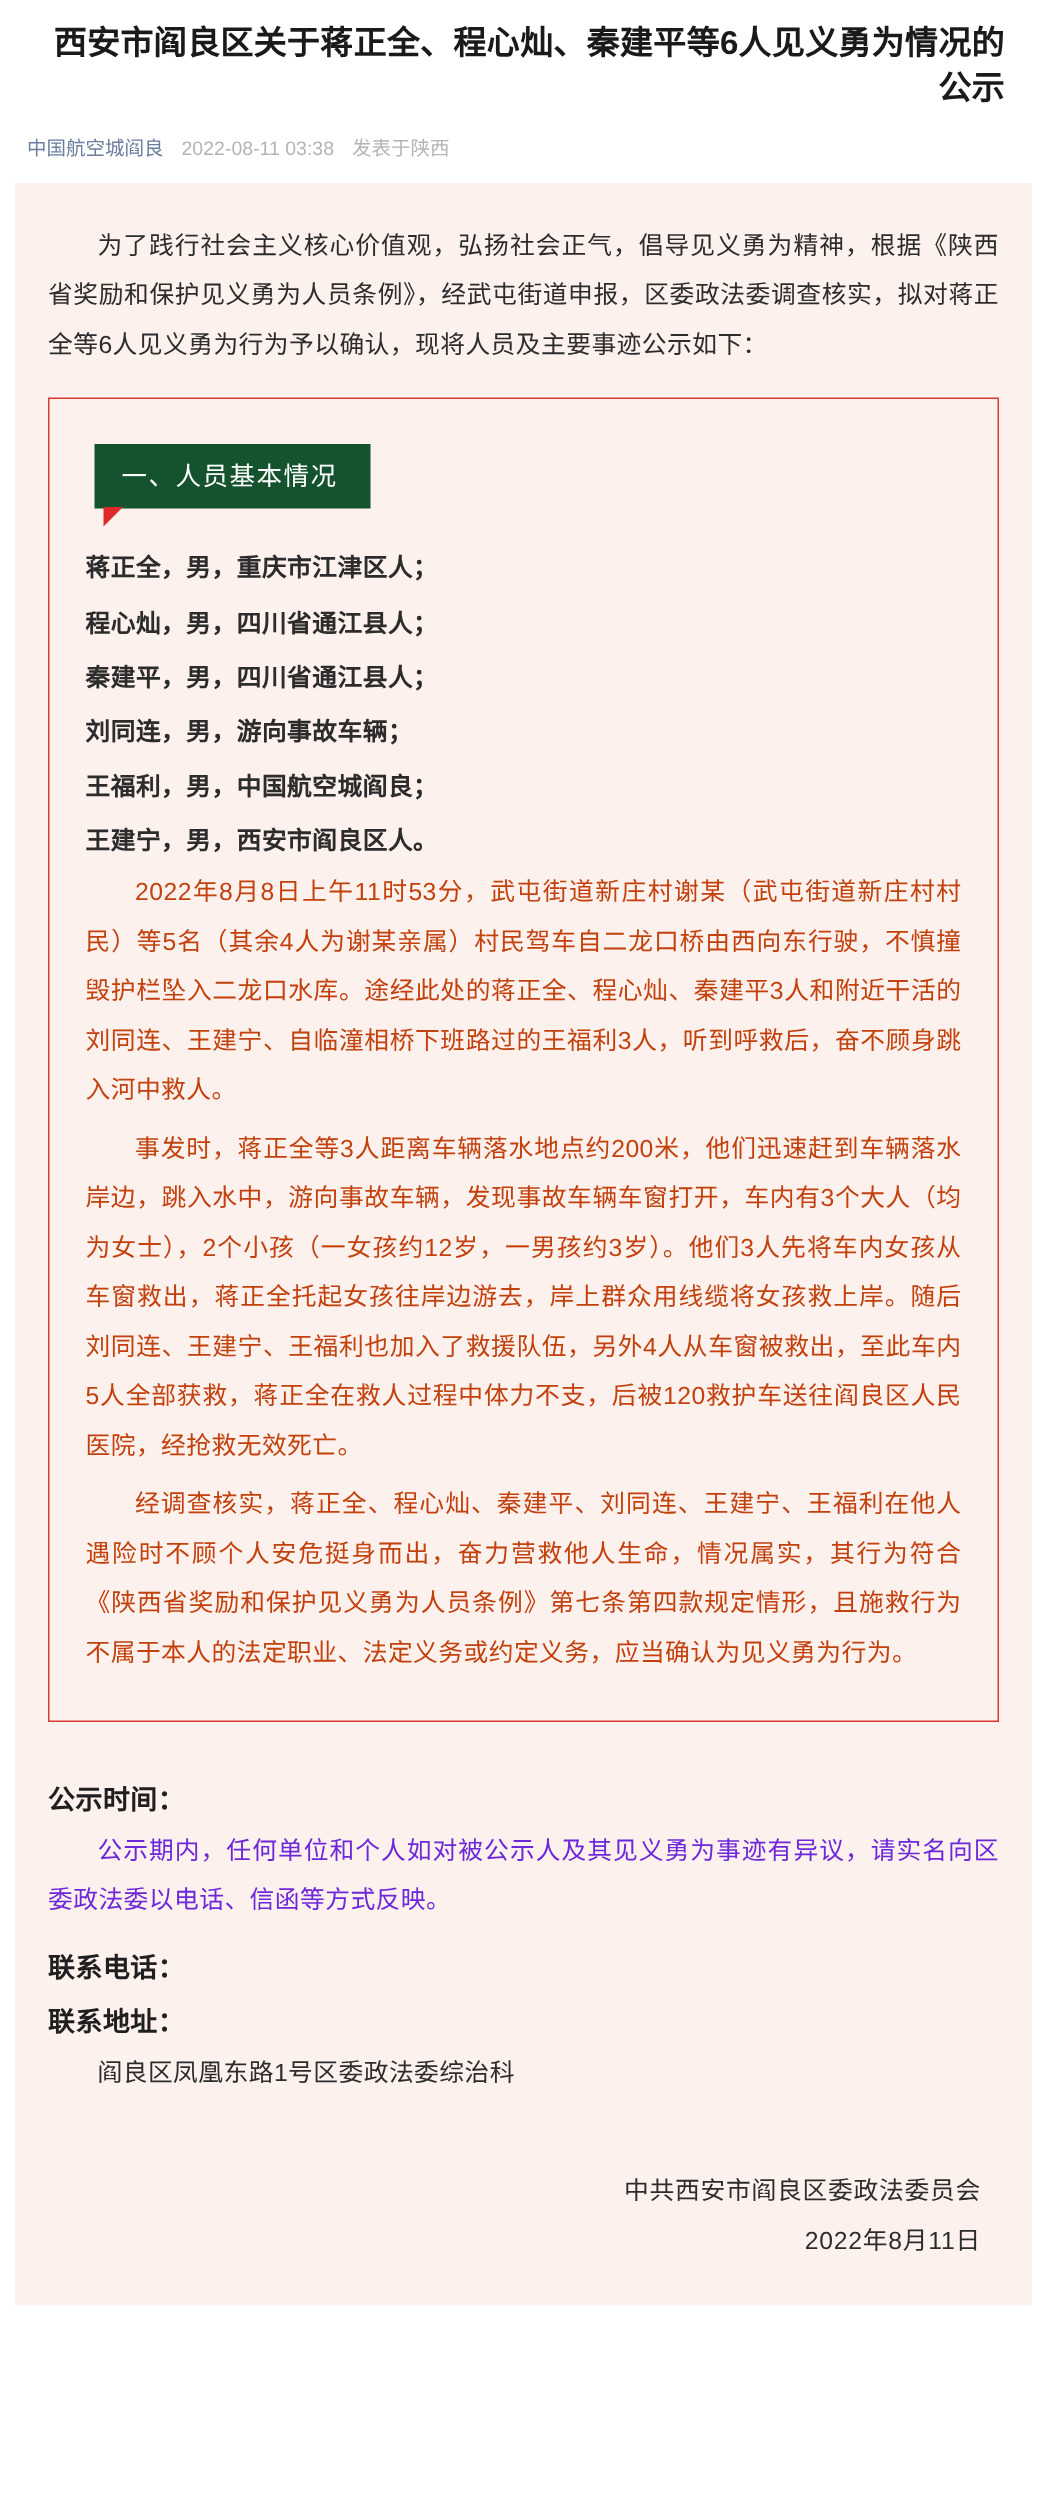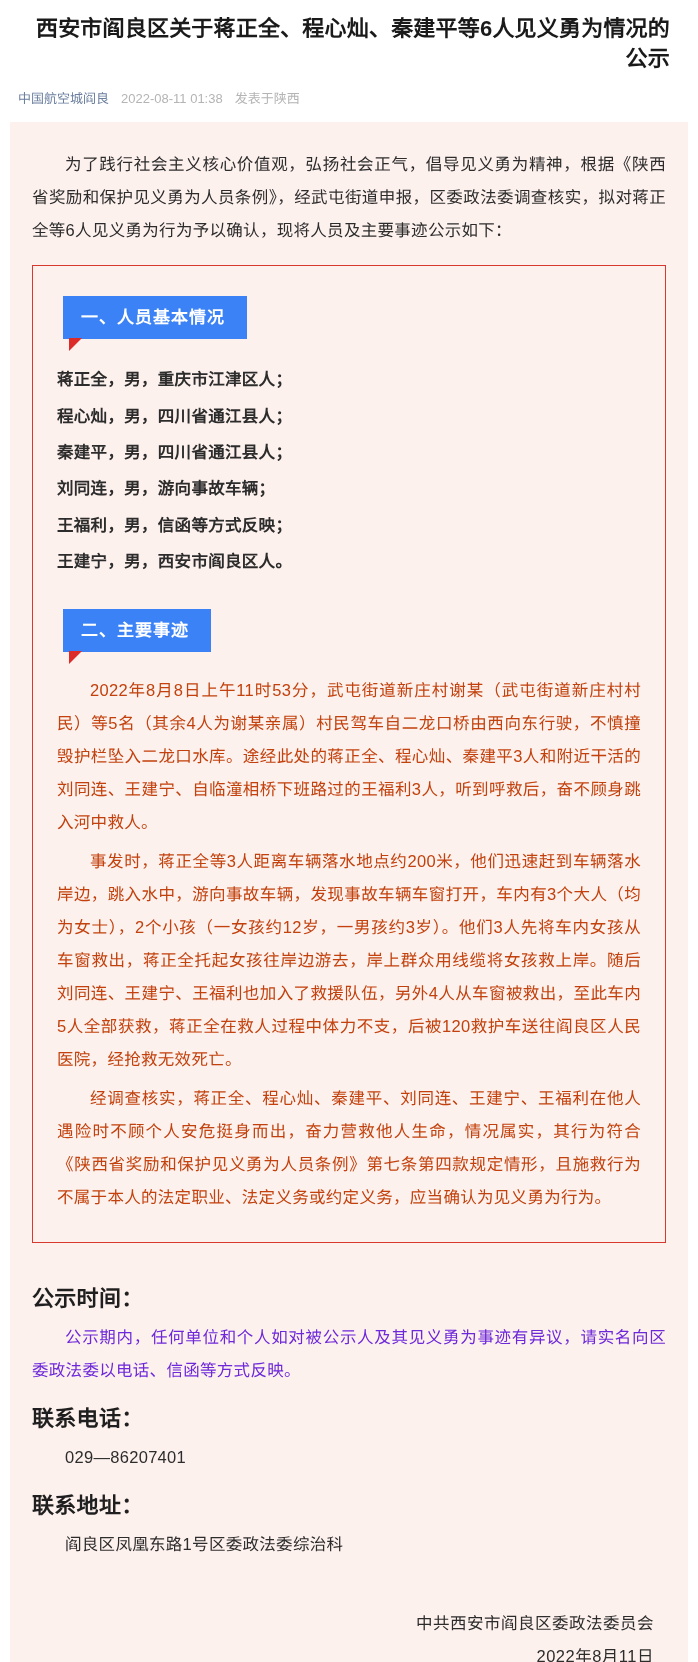--- a/index.html
+++ b/index.html
@@ -89,24 +89,24 @@
   .banner-wrap {
     position: relative;
     display: block;
     margin: 0 0 22px 6px;
   }
   .banner-wrap.second {
     margin-top: 30px;
   }
   .banner {
     display: inline-block;
-    background: #3b82f6;
+    background: #14532d;
     color: #ffffff;
     font-size: 17px;
-    font-weight: 700;
+    font-weight: 400;
     line-height: 1;
     padding: 13px 22px 13px 18px;
     letter-spacing: 1px;
     position: relative;
   }
   .banner-tail {
     position: absolute;
     left: 6px;
     bottom: -12px;
     width: 0;
@@ -139,21 +139,21 @@
     margin: 0 0 6px 0;
     letter-spacing: 0.3px;
   }
   .story p:last-child { margin-bottom: 0; }
 
   
   .footer-info {
     margin-top: 34px;
   }
   .info-label {
-    font-size: 22px;
+    font-size: 18px;
     font-weight: 700;
     color: #1f1f1f;
     line-height: 2.0;
     margin: 0;
     letter-spacing: 0.3px;
   }
   .info-value {
     font-size: 16.5px;
     color: #2c2c2c;
     line-height: 2.0;
@@ -190,65 +190,60 @@
   }
 </style>
 </head>
 <body>
 
 <div class="page">
 
   <div class="header">
     <h1 class="article-title">西安市阎良区关于蒋正全、程心灿、秦建平等6人见义勇为情况的公示</h1>
     <div class="byline">
-      <span class="byline-account">中国航空城阎良</span><span class="byline-date">2022-08-11 01:38</span><span class="byline-location">发表于陕西</span>
+      <span class="byline-account">中国航空城阎良</span><span class="byline-date">2022-08-11 03:38</span><span class="byline-location">发表于陕西</span>
     </div>
   </div>
 
   <div class="sheet">
 
     <p class="intro">为了践行社会主义核心价值观，弘扬社会正气，倡导见义勇为精神，根据《陕西省奖励和保护见义勇为人员条例》，经武屯街道申报，区委政法委调查核实，拟对蒋正全等6人见义勇为行为予以确认，现将人员及主要事迹公示如下：</p>
 
     <div class="redbox">
 
       <div class="banner-wrap">
         <span class="banner">一、人员基本情况</span>
         <span class="banner-tail"></span>
       </div>
 
       <ul class="person-list">
         <li>蒋正全，男，重庆市江津区人；</li>
         <li>程心灿，男，四川省通江县人；</li>
         <li>秦建平，男，四川省通江县人；</li>
         <li>刘同连，男，游向事故车辆；</li>
-        <li>王福利，男，信函等方式反映；</li>
+        <li>王福利，男，中国航空城阎良；</li>
         <li>王建宁，男，西安市阎良区人。</li>
       </ul>
 
-      <div class="banner-wrap second">
-        <span class="banner">二、主要事迹</span>
-        <span class="banner-tail"></span>
-      </div>
 
       <div class="story">
         <p>2022年8月8日上午11时53分，武屯街道新庄村谢某（武屯街道新庄村村民）等5名（其余4人为谢某亲属）村民驾车自二龙口桥由西向东行驶，不慎撞毁护栏坠入二龙口水库。途经此处的蒋正全、程心灿、秦建平3人和附近干活的刘同连、王建宁、自临潼相桥下班路过的王福利3人，听到呼救后，奋不顾身跳入河中救人。</p>
         <p>事发时，蒋正全等3人距离车辆落水地点约200米，他们迅速赶到车辆落水岸边，跳入水中，游向事故车辆，发现事故车辆车窗打开，车内有3个大人（均为女士），2个小孩（一女孩约12岁，一男孩约3岁）。他们3人先将车内女孩从车窗救出，蒋正全托起女孩往岸边游去，岸上群众用线缆将女孩救上岸。随后刘同连、王建宁、王福利也加入了救援队伍，另外4人从车窗被救出，至此车内5人全部获救，蒋正全在救人过程中体力不支，后被120救护车送往阎良区人民医院，经抢救无效死亡。</p>
         <p>经调查核实，蒋正全、程心灿、秦建平、刘同连、王建宁、王福利在他人遇险时不顾个人安危挺身而出，奋力营救他人生命，情况属实，其行为符合《陕西省奖励和保护见义勇为人员条例》第七条第四款规定情形，且施救行为不属于本人的法定职业、法定义务或约定义务，应当确认为见义勇为行为。</p>
       </div>
 
     </div>
 
     <div class="footer-info">
 
       <p class="info-label">公示时间：</p>
 
       <p class="info-note">公示期内，任何单位和个人如对被公示人及其见义勇为事迹有异议，请实名向区委政法委以电话、信函等方式反映。</p>
 
       <p class="info-label">联系电话：</p>
-      <p class="info-value">029—86207401</p>
 
       <p class="info-label">联系地址：</p>
       <p class="info-value">阎良区凤凰东路1号区委政法委综治科</p>
 
       <div class="signature">
         <div class="sig-org">中共西安市阎良区委政法委员会</div>
         <div class="sig-date">2022年8月11日</div>
       </div>
 
     </div>

